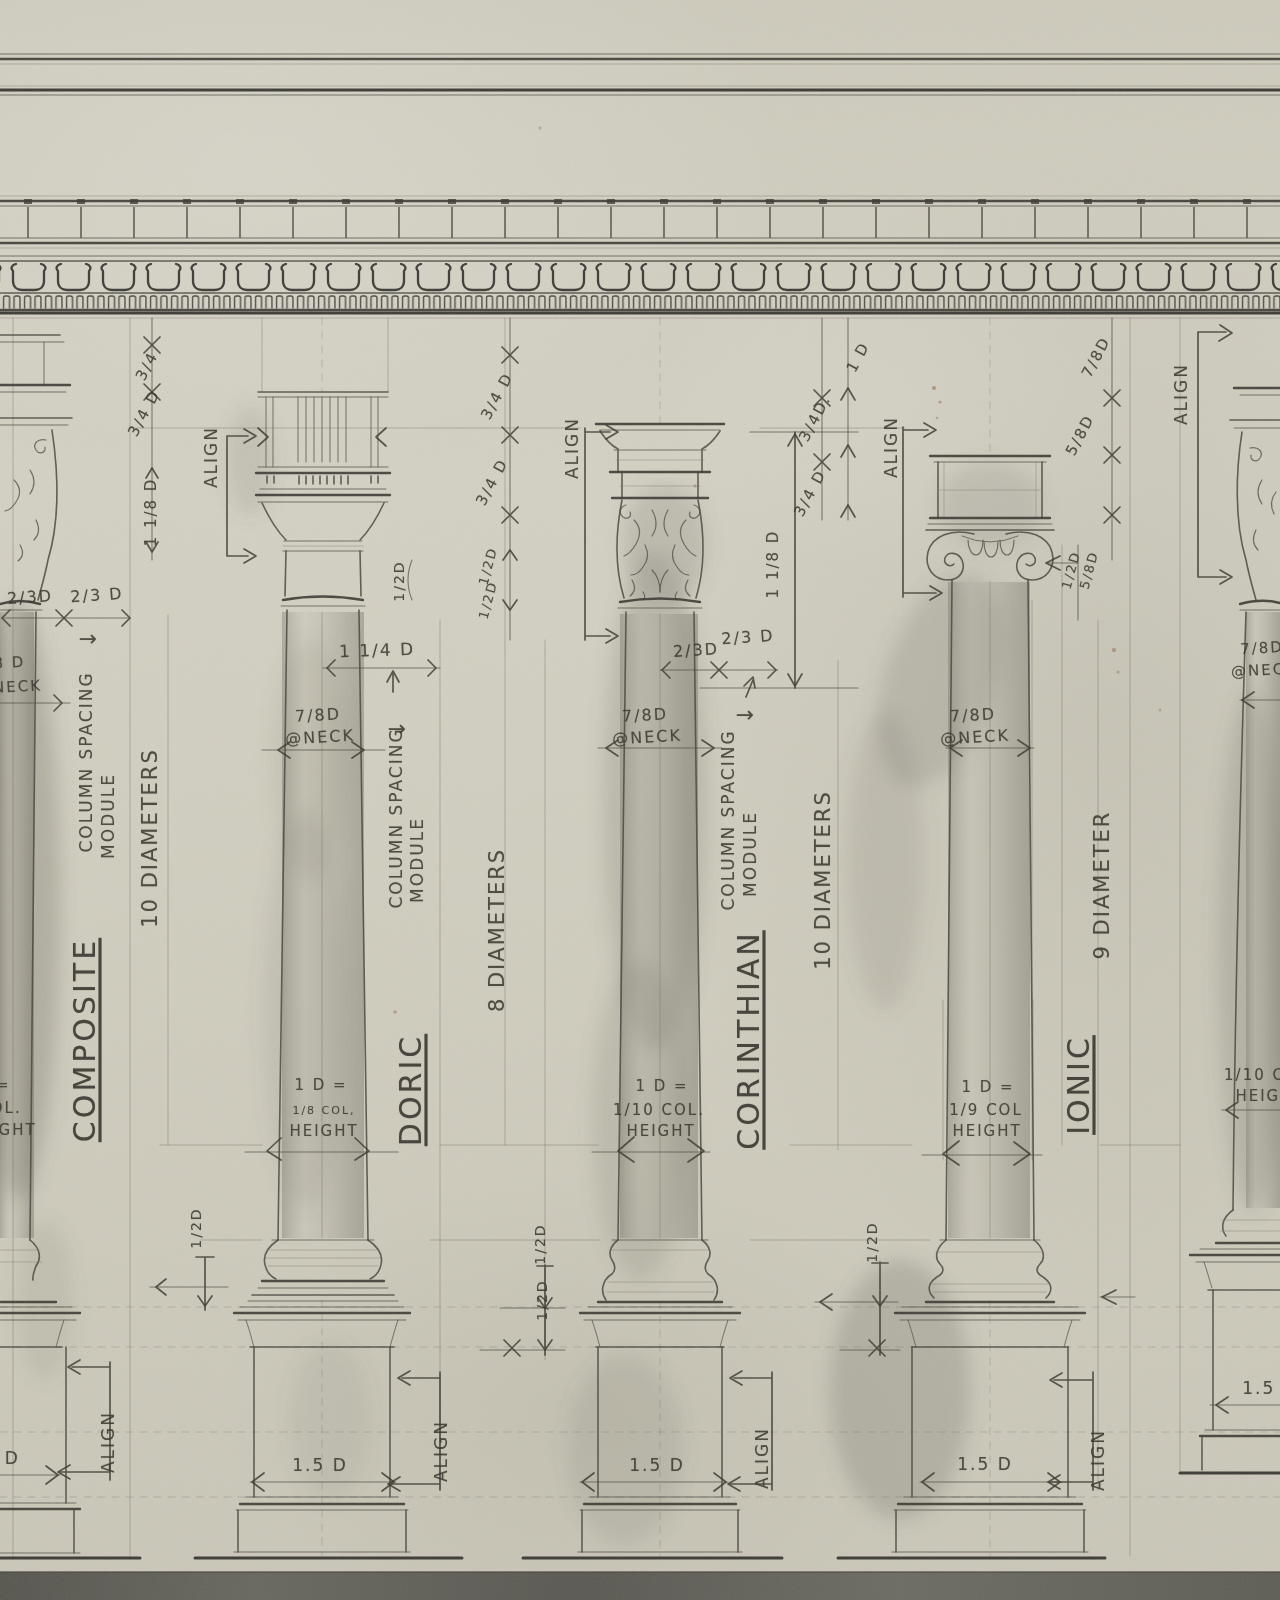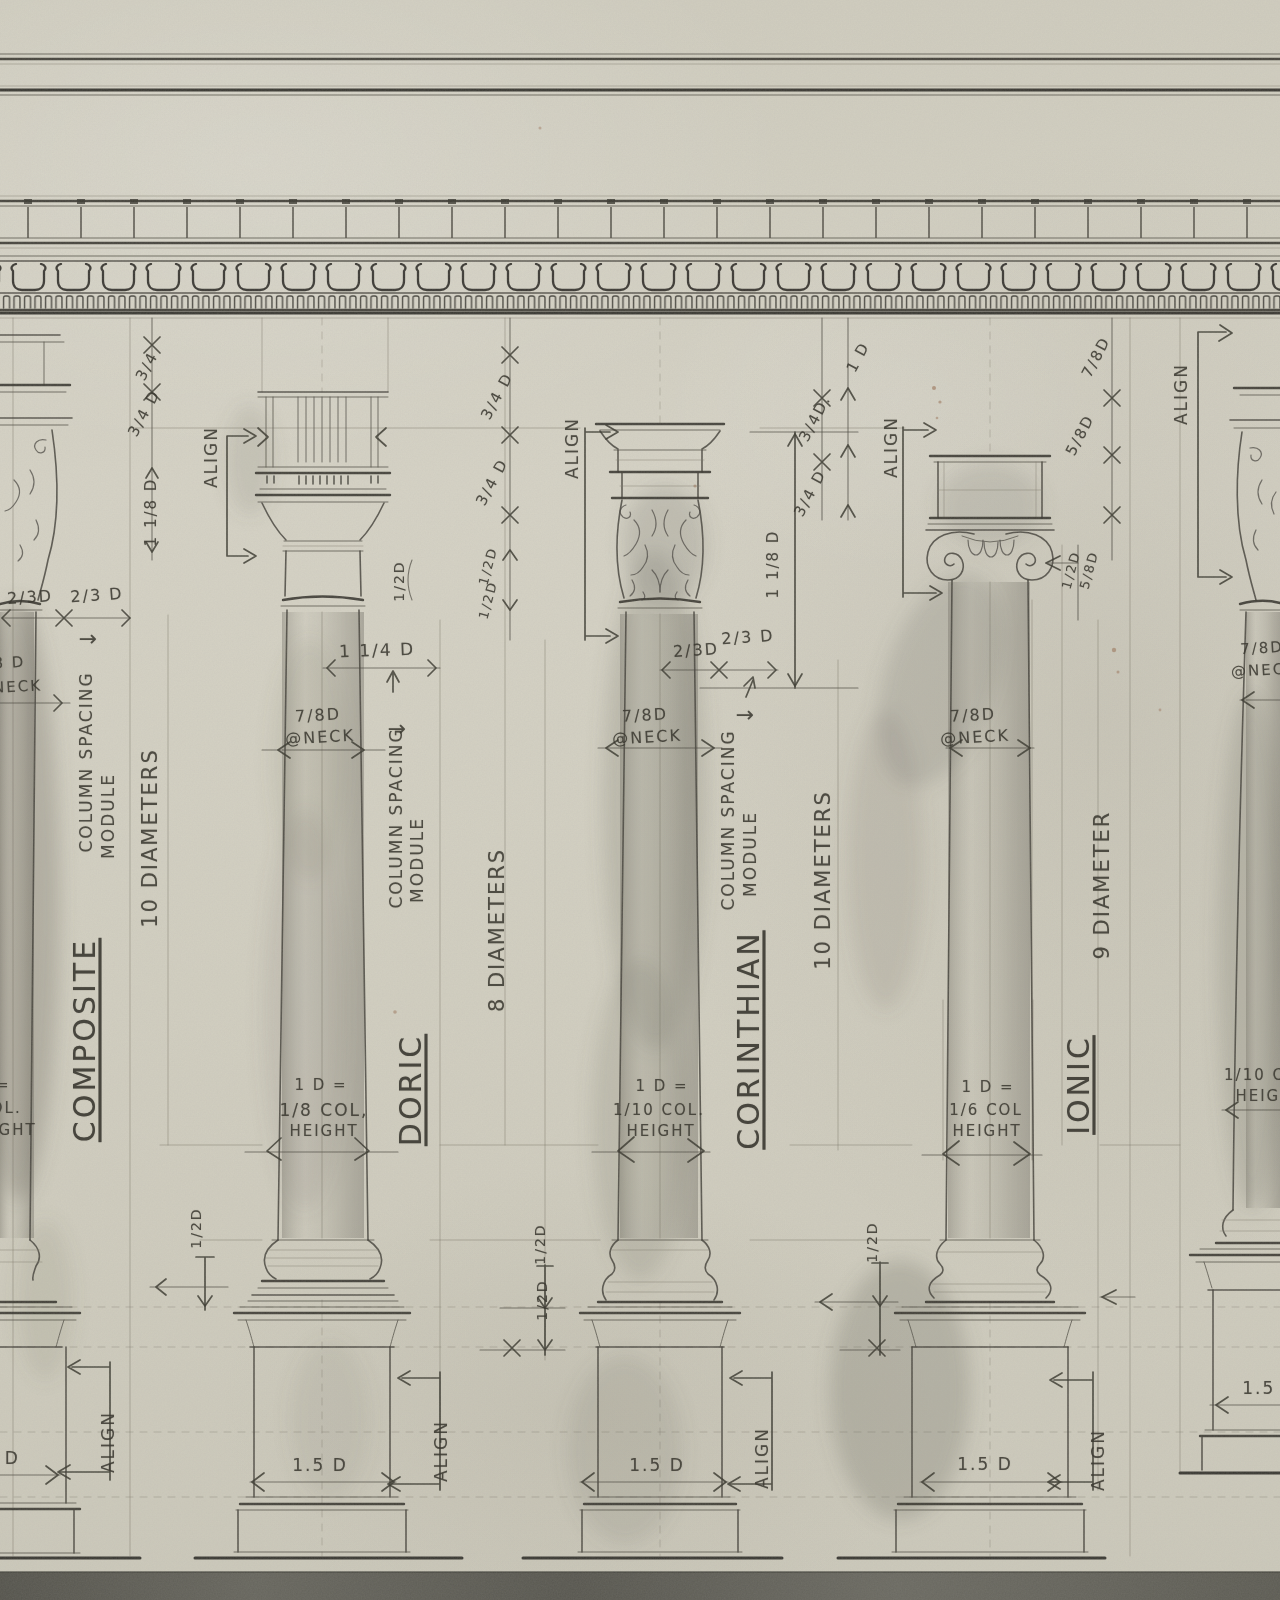--- a/index.html
+++ b/index.html
@@ -584,21 +584,21 @@
   <span class="ann" style="left:399px;top:581px;font-size:14px;transform:translate(-50%,-50%) rotate(-90deg)">1/2D</span>
   <span class="ann" style="left:377px;top:650px;font-size:17px;transform:translate(-50%,-50%) rotate(-2deg)">1 1/4 D</span>
   <span class="ann" style="left:318px;top:715px;font-size:16px;transform:translate(-50%,-50%) rotate(-3deg)">7/8D</span>
   <span class="ann" style="left:320px;top:737px;font-size:16px;transform:translate(-50%,-50%) rotate(-3deg)">@NECK</span>
   <span class="ann" style="left:398px;top:728px;font-size:22px;transform:translate(-50%,-50%)">→</span>
   <span class="ann" style="left:396px;top:818px;font-size:17px;transform:translate(-50%,-50%) rotate(-90deg)">COLUMN SPACING</span>
   <span class="ann" style="left:417px;top:860px;font-size:17px;transform:translate(-50%,-50%) rotate(-90deg)">MODULE</span>
   <span class="ann" style="left:497px;top:930px;font-size:21px;transform:translate(-50%,-50%) rotate(-90deg)">8 DIAMETERS</span>
   <span class="ann big u" style="left:410px;top:1090px;font-size:30px;transform:translate(-50%,-50%) rotate(-90deg)">DORIC</span>
   <span class="ann" style="left:321px;top:1085px;font-size:15px;transform:translate(-50%,-50%)">1 D =</span>
-  <span class="ann" style="left:324px;top:1110px;font-size:17px;transform:translate(-50%,-50%)">1/8 COL,</span>
+  <span class="ann" style="left:324px;top:1110px;font-size:11px;transform:translate(-50%,-50%)">1/8 COL,</span>
   <span class="ann" style="left:324px;top:1131px;font-size:15px;transform:translate(-50%,-50%)">HEIGHT</span>
   <span class="ann" style="left:196px;top:1228px;font-size:14px;transform:translate(-50%,-50%) rotate(-90deg)">1/2D</span>
   <span class="ann" style="left:320px;top:1465px;font-size:17px;transform:translate(-50%,-50%)">1.5 D</span>
   <span class="ann" style="left:441px;top:1451px;font-size:17px;transform:translate(-50%,-50%) rotate(-90deg)">ALIGN</span>
 
   <span class="ann" style="left:572px;top:448px;font-size:17px;transform:translate(-50%,-50%) rotate(-90deg)">ALIGN</span>
   <span class="ann" style="left:815px;top:418px;font-size:15px;transform:translate(-50%,-50%) rotate(-62deg)">3/4D.</span>
   <span class="ann" style="left:810px;top:493px;font-size:15px;transform:translate(-50%,-50%) rotate(-62deg)">3/4 D</span>
   <span class="ann" style="left:773px;top:564px;font-size:15px;transform:translate(-50%,-50%) rotate(-90deg)">1 1/8 D</span>
   <span class="ann" style="left:696px;top:650px;font-size:16px;transform:translate(-50%,-50%) rotate(-4deg)">2/3D</span>
@@ -622,21 +622,21 @@
   <span class="ann" style="left:891px;top:447px;font-size:17px;transform:translate(-50%,-50%) rotate(-90deg)">ALIGN</span>
   <span class="ann" style="left:1096px;top:357px;font-size:15px;transform:translate(-50%,-50%) rotate(-62deg)">7/8D</span>
   <span class="ann" style="left:1080px;top:435px;font-size:15px;transform:translate(-50%,-50%) rotate(-62deg)">5/8D</span>
   <span class="ann" style="left:1071px;top:570px;font-size:13px;transform:translate(-50%,-50%) rotate(-75deg)">1/2D</span>
   <span class="ann" style="left:1089px;top:570px;font-size:13px;transform:translate(-50%,-50%) rotate(-75deg)">5/8D</span>
   <span class="ann" style="left:973px;top:715px;font-size:16px;transform:translate(-50%,-50%) rotate(-3deg)">7/8D</span>
   <span class="ann" style="left:975px;top:737px;font-size:16px;transform:translate(-50%,-50%) rotate(-3deg)">@NECK</span>
   <span class="ann" style="left:1102px;top:885px;font-size:21px;transform:translate(-50%,-50%) rotate(-90deg)">9 DIAMETER</span>
   <span class="ann big u" style="left:1078px;top:1085px;font-size:30px;transform:translate(-50%,-50%) rotate(-90deg)">IONIC</span>
   <span class="ann" style="left:988px;top:1087px;font-size:15px;transform:translate(-50%,-50%)">1 D =</span>
-  <span class="ann" style="left:986px;top:1110px;font-size:15px;transform:translate(-50%,-50%)">1/6 COL</span>
+  <span class="ann" style="left:986px;top:1110px;font-size:15px;transform:translate(-50%,-50%)">1/9 COL</span>
   <span class="ann" style="left:987px;top:1131px;font-size:15px;transform:translate(-50%,-50%)">HEIGHT</span>
   <span class="ann" style="left:872px;top:1242px;font-size:14px;transform:translate(-50%,-50%) rotate(-90deg)">1/2D</span>
   <span class="ann" style="left:985px;top:1464px;font-size:17px;transform:translate(-50%,-50%)">1.5 D</span>
   <span class="ann" style="left:1098px;top:1460px;font-size:17px;transform:translate(-50%,-50%) rotate(-90deg)">ALIGN</span>
 
   <span class="ann" style="left:1181px;top:394px;font-size:17px;transform:translate(-50%,-50%) rotate(-90deg)">ALIGN</span>
   <span class="ann" style="left:1262px;top:648px;font-size:15px;transform:translate(-50%,-50%) rotate(-3deg)">7/8D</span>
   <span class="ann" style="left:1264px;top:670px;font-size:15px;transform:translate(-50%,-50%) rotate(-3deg)">@NECK</span>
   <span class="ann" style="left:1270px;top:1075px;font-size:15px;transform:translate(-50%,-50%)">1/10 COL.</span>
   <span class="ann" style="left:1270px;top:1096px;font-size:15px;transform:translate(-50%,-50%)">HEIGHT</span>

